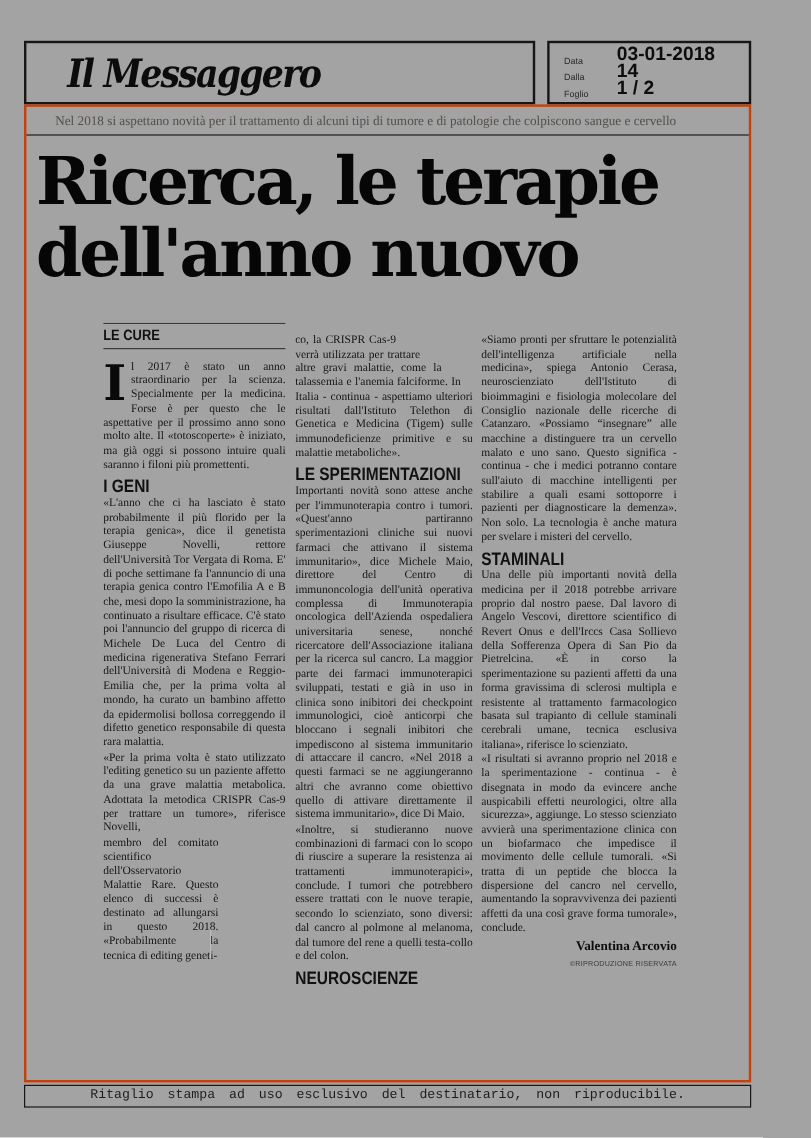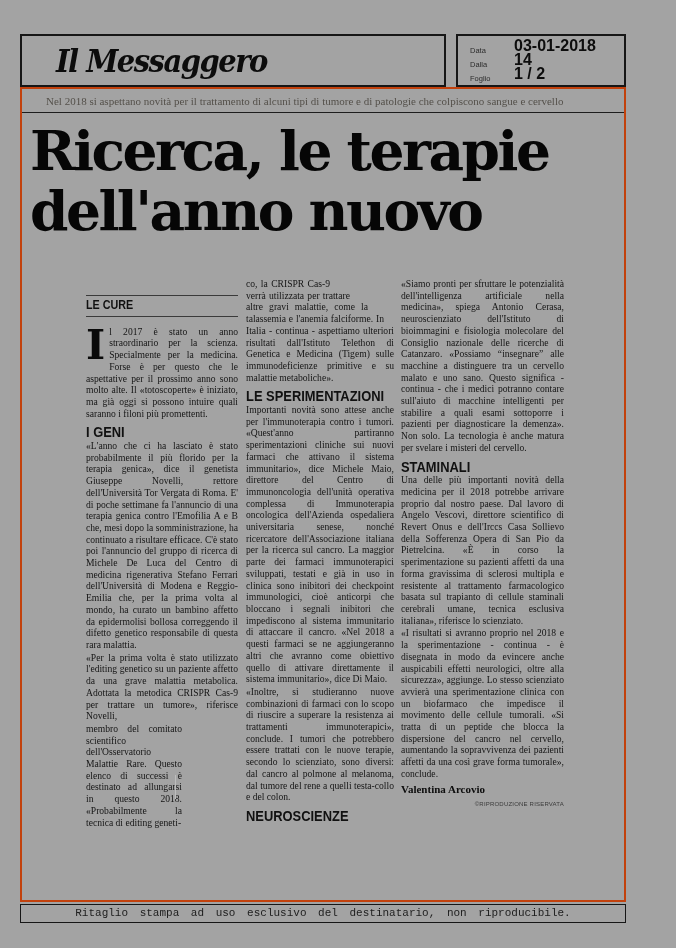--- a/index.html
+++ b/index.html
@@ -27,36 +27,36 @@
   .standfirst { padding:5px 8px 4px 24px; border-bottom:1.5px solid #1d1d1d;
                 font-size:11px; line-height:14px; color:#54504a;
                 white-space:nowrap; overflow:hidden; }
 
   .headline { padding:8px 6px 0 8px; font-family:"DejaVu Serif", serif; font-weight:bold;
               font-size:55px; line-height:60px; letter-spacing:-2.5px; color:#060606; }
 
   
   .col { position:absolute; font-size:9.6px; line-height:11.7px; text-align:justify;
          color:#151515; overflow:hidden; height:615px; }
-  .col-1 { left:64px;  top:206px; width:152px; }
+  .col-1 { left:64px;  top:180px; width:152px; }
   .col-2 { left:224px; top:189px; width:148px; }
   .col-3 { left:379px; top:189px; width:163px; }
 
   .blk { margin:0 0 1px 0; }
   .kicker { font-family:"Liberation Sans", sans-serif; font-weight:bold; font-size:12.5px;
             border-top:1.5px solid #3a3a3a; border-bottom:1.5px solid #3a3a3a;
             padding:4px 0 4px 0; margin:0 0 9px 0; text-align:left; color:#111; }
   .subhead { font-family:"Liberation Sans", sans-serif; font-weight:bold; font-size:15px;
              margin:7px 0 2px 0; text-align:left; color:#111; }
   .cond { display:inline-block; transform:scaleX(0.86); transform-origin:0 50%; white-space:nowrap; }
   .dropcap { float:left; font-family:"DejaVu Serif", serif; font-weight:bold;
              font-size:41px; line-height:33px; margin:3px 4px 0 0; color:#0a0a0a; }
   .para-narrow { margin-right:56px; }
   i.stair { float:right; clear:right; height:11.7px; display:block; }
-  .byline { font-weight:bold; font-size:11px; margin-top:4px; color:#0d0d0d; }
+  .byline { font-weight:bold; font-size:11px; text-align:right; margin-top:4px; color:#0d0d0d; }
   .copyright { font-family:"Liberation Sans", sans-serif; font-size:6px; letter-spacing:0.2px;
                text-align:right; color:#3a3a3a; margin-top:4px; }
 
   .scan-artifact { left:175px; top:775px; width:1px; height:24px; background:#bdbdbd; }
 
   .footer-box { left:20px; top:904px; width:606px; height:19px; border:1.5px solid #161616;
                 text-align:center; font-family:"Liberation Mono", monospace; font-size:11px;
                 line-height:16px; word-spacing:5px; color:#1d1d1d; overflow:hidden; }
 </style>
 </head>

